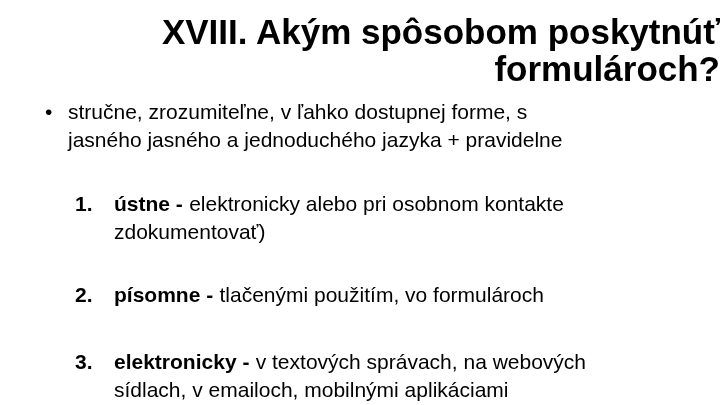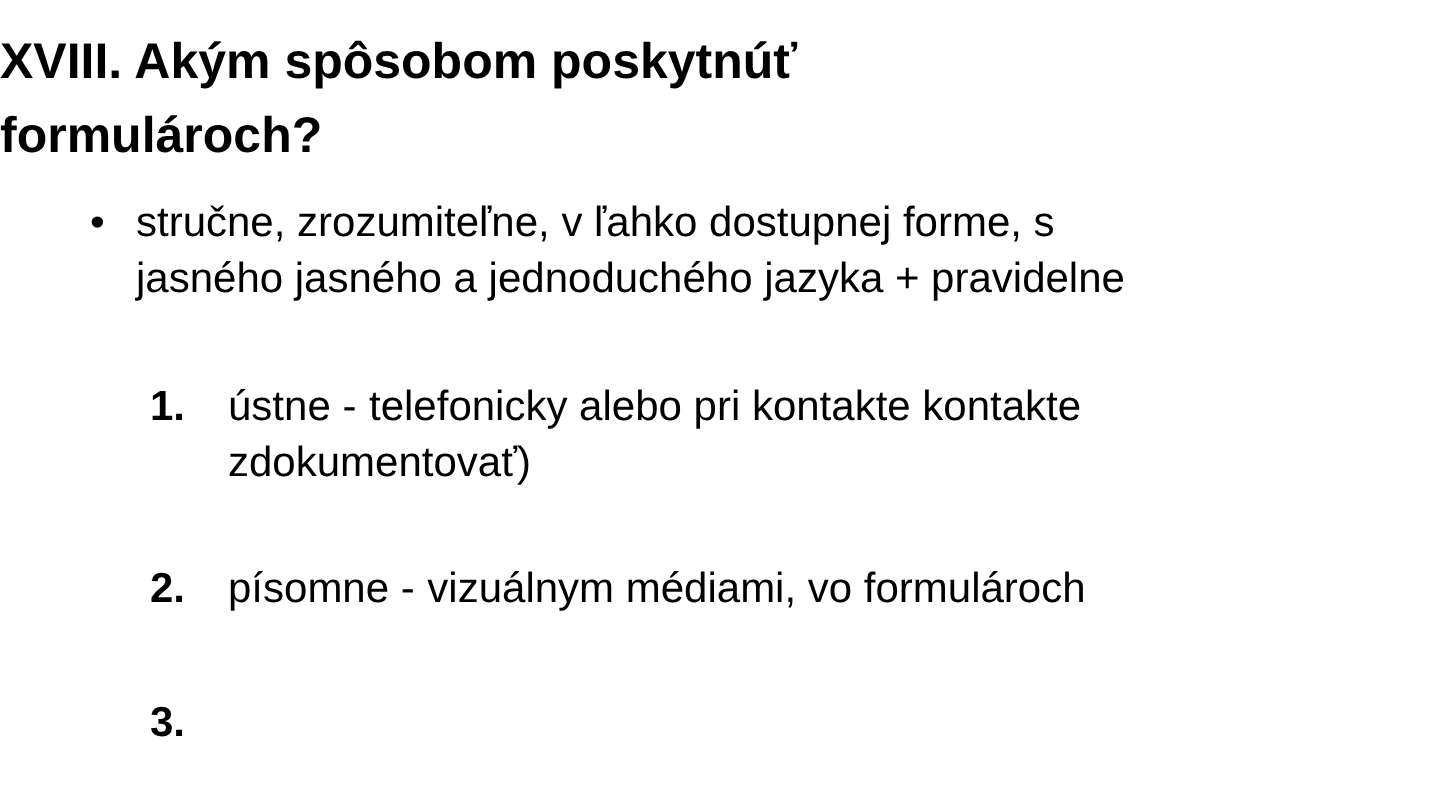--- a/index.html
+++ b/index.html
@@ -14,23 +14,23 @@
     background: #ffffff;
     color: #000000;
     font-family: "Liberation Sans", sans-serif;
     overflow: hidden;
   }
   .title {
     position: absolute;
     top: 13px;
     left: 0;
     width: 100%;
-    text-align: left;
+    text-align: right;
     font-weight: 700;
-    font-size: 25px;
+    font-size: 35px;
     line-height: 37px;
     white-space: nowrap;
   }
   .para {
     position: absolute;
     left: 0;
     right: 0;
     font-size: 21px;
     line-height: 28px;
     white-space: nowrap;
@@ -47,21 +47,21 @@
     left: 75px;
     font-weight: 700;
   }
   .bullet-content {
     margin-left: 68px;
   }
   .num-content {
     margin-left: 114px;
   }
   .lead {
-    font-weight: 400;
+    font-weight: 700;
     margin-right: 0.3em;
   }
   .para-bullet   { top: 98px; }
   .para-item-1   { top: 190px; }
   .para-item-2   { top: 281px; }
   .para-item-3   { top: 348px; }
 </style>
 </head>
 <body>
 
@@ -77,32 +77,38 @@
     <div class="bullet-content">
       <div>stručne, zrozumiteľne, v ľahko dostupnej forme, s</div>
       <div>jasného jasného a jednoduchého jazyka + pravidelne</div>
     </div>
   </div>
 
   <div class="para para-item-1">
     <span class="marker num-marker">1.</span>
     <div class="num-content">
       <div>
-        <span class="lead">ústne -</span><span>telefonicky alebo pri kontakte kontakte</span>
+        <span class="lead">ústne -</span><span>elektronicky alebo pri osobnom kontakte</span>
       </div>
       <div>zdokumentovať)</div>
     </div>
   </div>
 
   <div class="para para-item-2">
     <span class="marker num-marker">2.</span>
     <div class="num-content">
       <div>
-        <span class="lead">písomne -</span><span>vizuálnym médiami, vo formulároch</span>
+        <span class="lead">písomne -</span><span>tlačenými použitím, vo formulároch</span>
       </div>
     </div>
   </div>
 
   <div class="para para-item-3">
     <span class="marker num-marker">3.</span>
+    <div class="num-content">
+      <div>
+        <span class="lead">elektronicky -</span><span>v textových správach, na webových</span>
+      </div>
+      <div>sídlach, v emailoch, mobilnými aplikáciami</div>
+    </div>
   </div>
 
 </div>
 
 </body></html>

